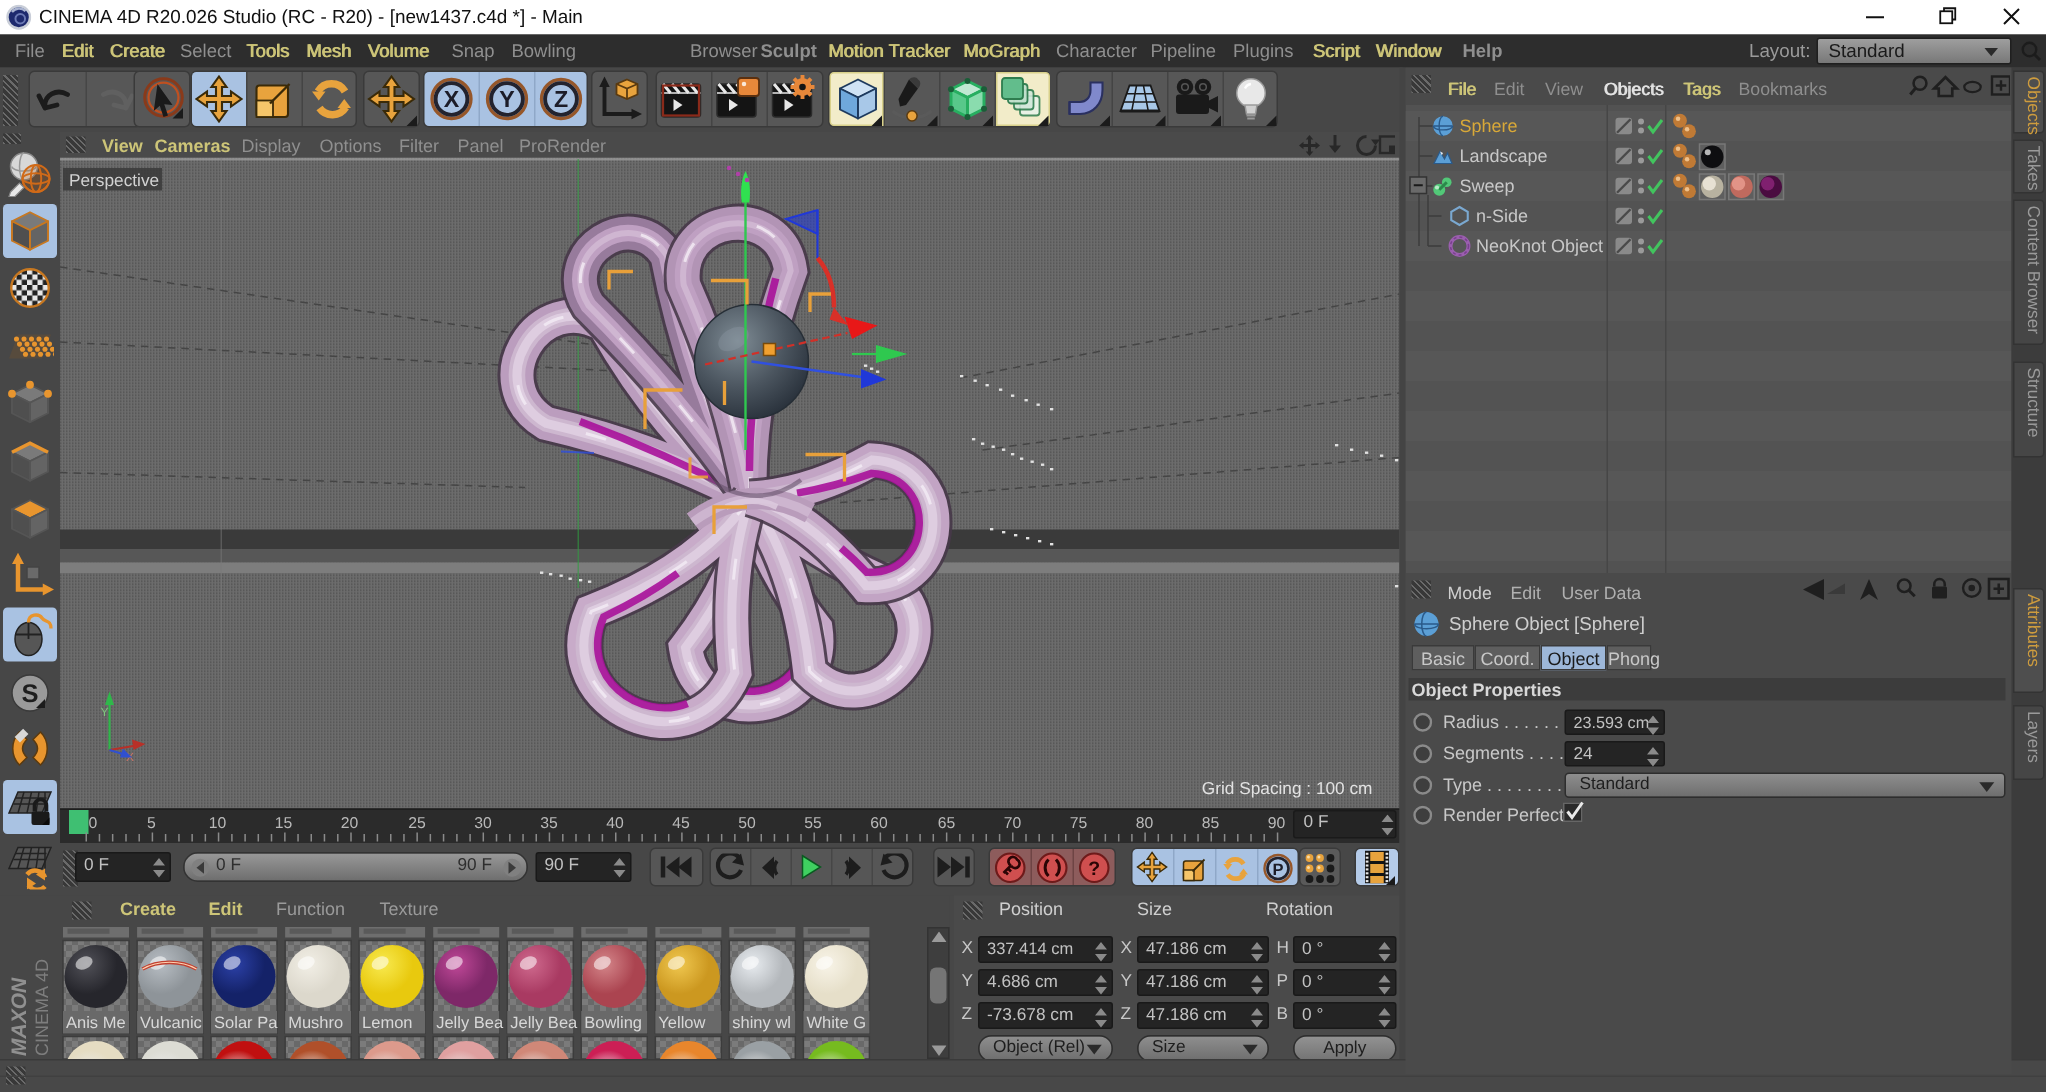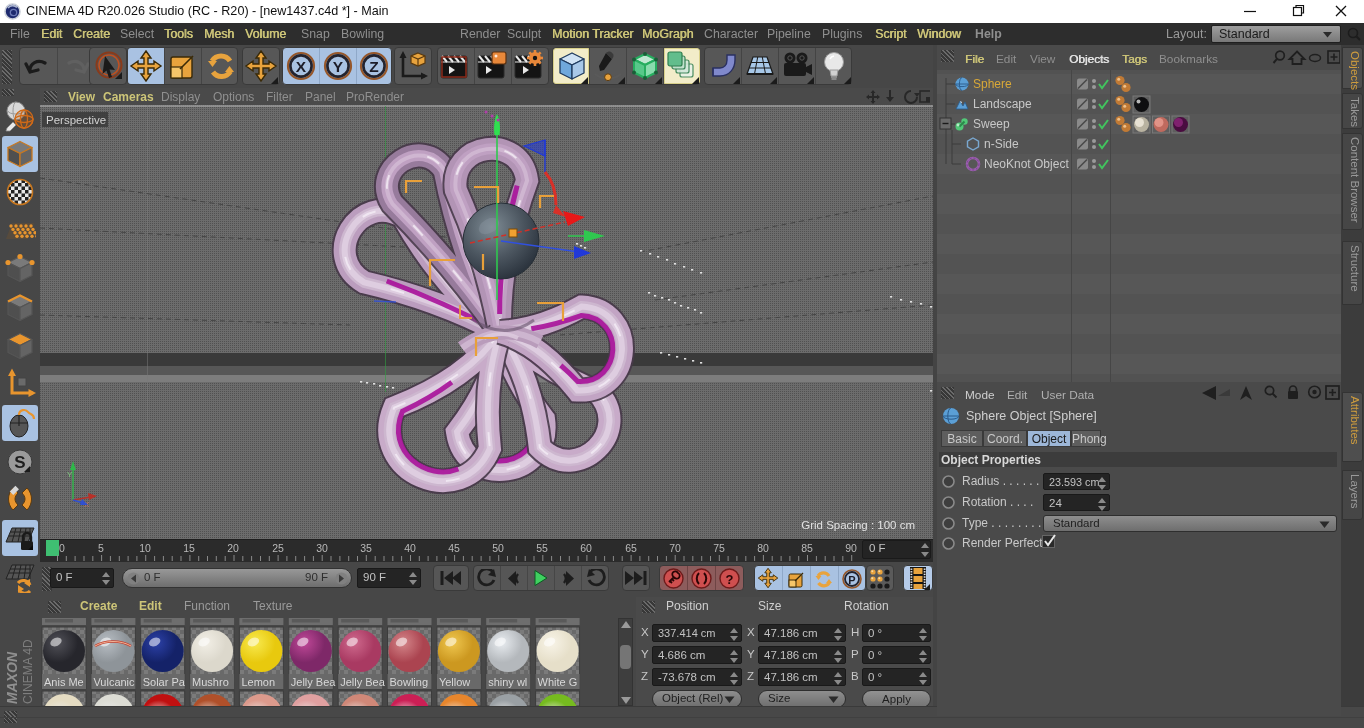--- a/index.html
+++ b/index.html
@@ -23,22 +23,22 @@
 <div style="position:absolute;left:10px;top:27px;color:#8f8f8f;font-size:12.3px;font-weight:400;white-space:nowrap;">File</div>
 <div style="position:absolute;left:41px;top:27px;color:#cdc578;font-size:12.3px;font-weight:400;white-space:nowrap;text-shadow:0.6px 0 currentColor;">Edit</div>
 <div style="position:absolute;left:73px;top:27px;color:#cdc578;font-size:12.3px;font-weight:400;white-space:nowrap;text-shadow:0.6px 0 currentColor;">Create</div>
 <div style="position:absolute;left:120px;top:27px;color:#8f8f8f;font-size:12.3px;font-weight:400;white-space:nowrap;">Select</div>
 <div style="position:absolute;left:164px;top:27px;color:#cdc578;font-size:12.3px;font-weight:400;white-space:nowrap;text-shadow:0.6px 0 currentColor;">Tools</div>
 <div style="position:absolute;left:204px;top:27px;color:#cdc578;font-size:12.3px;font-weight:400;white-space:nowrap;text-shadow:0.6px 0 currentColor;">Mesh</div>
 <div style="position:absolute;left:245px;top:27px;color:#cdc578;font-size:12.3px;font-weight:400;white-space:nowrap;text-shadow:0.6px 0 currentColor;">Volume</div>
 <div style="position:absolute;left:301px;top:27px;color:#8f8f8f;font-size:12.3px;font-weight:400;white-space:nowrap;">Snap</div>
 <div style="position:absolute;left:341px;top:27px;color:#8f8f8f;font-size:12.3px;font-weight:400;white-space:nowrap;">Bowling</div>
 <div style="position:absolute;left:410px;top:27px;color:#8f8f8f;font-size:12.3px;font-weight:400;white-space:nowrap;margin-top:28px;">Simulate</div>
-<div style="position:absolute;left:460px;top:27px;color:#8f8f8f;font-size:12.3px;font-weight:400;white-space:nowrap;">Render</div>
-<div style="position:absolute;left:507px;top:27px;color:#8f8f8f;font-size:12.3px;font-weight:400;white-space:nowrap;">Sculpt</div>
+<div style="position:absolute;left:460px;top:27px;color:#8f8f8f;font-size:12.3px;font-weight:400;white-space:nowrap;">Browser</div>
+<div style="position:absolute;left:507px;top:27px;color:#8f8f8f;font-size:12.3px;font-weight:700;white-space:nowrap;">Sculpt</div>
 <div style="position:absolute;left:552px;top:27px;color:#cdc578;font-size:12.3px;font-weight:400;white-space:nowrap;text-shadow:0.6px 0 currentColor;text-align:center;">Motion Tracker</div>
 <div style="position:absolute;left:642px;top:27px;color:#cdc578;font-size:12.3px;font-weight:400;white-space:nowrap;text-shadow:0.6px 0 currentColor;">MoGraph</div>
 <div style="position:absolute;left:704px;top:27px;color:#8f8f8f;font-size:12.3px;font-weight:400;white-space:nowrap;">Character</div>
 <div style="position:absolute;left:767px;top:27px;color:#8f8f8f;font-size:12.3px;font-weight:400;white-space:nowrap;">Pipeline</div>
 <div style="position:absolute;left:822px;top:27px;color:#8f8f8f;font-size:12.3px;font-weight:400;white-space:nowrap;">Plugins</div>
 <div style="position:absolute;left:875px;top:27px;color:#cdc578;font-size:12.3px;font-weight:400;white-space:nowrap;text-shadow:0.6px 0 currentColor;">Script</div>
 <div style="position:absolute;left:917px;top:27px;color:#cdc578;font-size:12.3px;font-weight:400;white-space:nowrap;text-shadow:0.6px 0 currentColor;">Window</div>
 <div style="position:absolute;left:975px;top:27px;color:#8f8f8f;font-size:12.3px;font-weight:700;white-space:nowrap;">Help</div>
 <div style="position:absolute;left:1166px;top:27px;color:#9a9a9a;font-size:12.5px;font-weight:400;white-space:nowrap;">Layout:</div>
 <div style="position:absolute;left:1211px;top:25px;width:130px;height:18px;background:linear-gradient(#9e9e9e,#787878);border:1px solid #1f1f1f;border-radius:2px;"></div>
@@ -1300,21 +1300,21 @@
   </svg>
 <div style="position:absolute;left:962px;top:474px;color:#c8c8c8;font-size:12px;font-weight:400;white-space:nowrap;">Radius . . . . . . . .</div>
 <div style="position:absolute;left:1043px;top:473px;width:67px;height:17px;background:#242424;border:1px solid #191919;border-radius:2px;"></div>
 <div style="position:absolute;left:1049px;top:476px;color:#c2c2c2;font-size:10.8px;font-weight:400;white-space:nowrap;">23.593 cm</div>
 <svg class="abs" style="left:1097px;top:477px" width="10" height="14">
     <path d="M5 0 L9 5 L1 5 Z M5 13 L1 8 L9 8 Z" fill="#8a8a8a"></path>
   </svg>
 <svg class="abs" style="left:942px;top:496px" width="13" height="13">
     <circle cx="6.5" cy="6.5" r="5.5" fill="#3e3e3e" stroke="#8a8a8a" stroke-width="1.6"></circle>
   </svg>
-<div style="position:absolute;left:962px;top:495px;color:#c8c8c8;font-size:12px;font-weight:400;white-space:nowrap;">Rotation . . . .</div>
+<div style="position:absolute;left:962px;top:495px;color:#c8c8c8;font-size:12px;font-weight:400;white-space:nowrap;">Segments . . . .</div>
 <div style="position:absolute;left:1043px;top:494px;width:67px;height:17px;background:#242424;border:1px solid #191919;border-radius:2px;"></div>
 <div style="position:absolute;left:1049px;top:497px;color:#c2c2c2;font-size:11.5px;font-weight:400;white-space:nowrap;">24</div>
 <svg class="abs" style="left:1097px;top:498px" width="10" height="14">
     <path d="M5 0 L9 5 L1 5 Z M5 13 L1 8 L9 8 Z" fill="#8a8a8a"></path>
   </svg>
 <svg class="abs" style="left:942px;top:517px" width="13" height="13">
     <circle cx="6.5" cy="6.5" r="5.5" fill="#3e3e3e" stroke="#8a8a8a" stroke-width="1.6"></circle>
   </svg>
 <div style="position:absolute;left:962px;top:516px;color:#c8c8c8;font-size:12px;font-weight:400;white-space:nowrap;">Type . . . . . . . . .</div>
 <div style="position:absolute;left:1043px;top:515px;width:294px;height:17px;background:linear-gradient(#8e8e8e,#6e6e6e);border:1px solid #2e2e2e;border-radius:3px;"></div>

